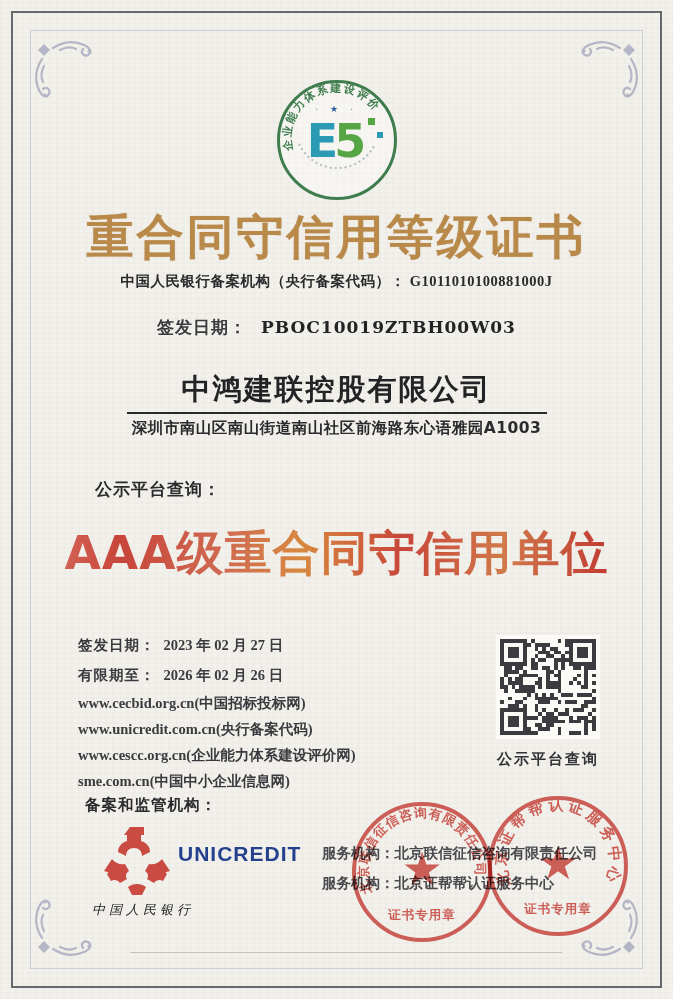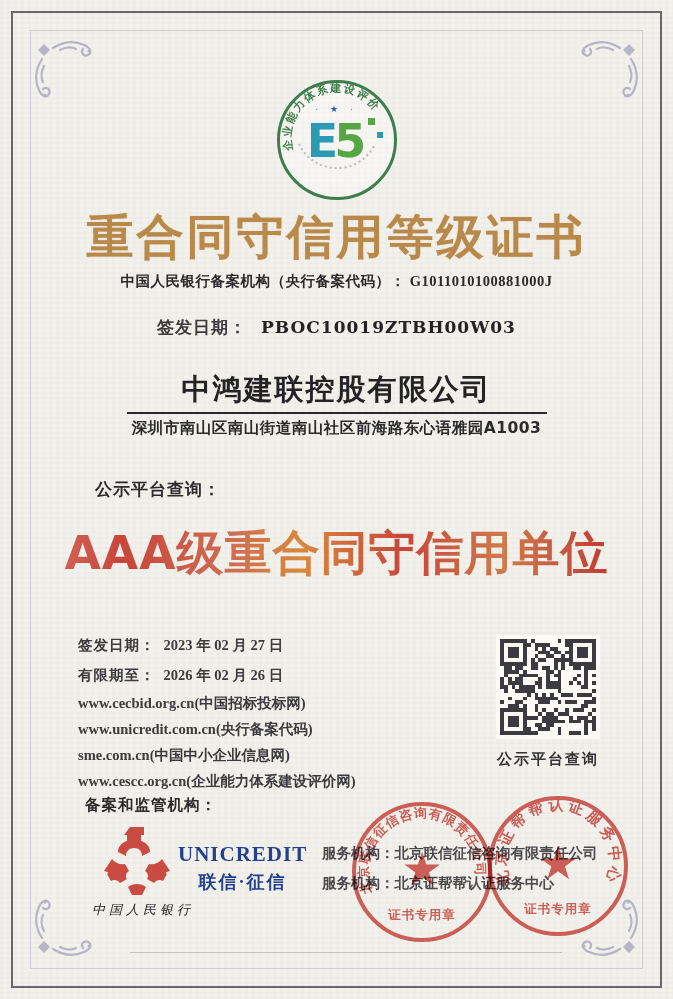--- a/index.html
+++ b/index.html
@@ -84,21 +84,21 @@
 
   .qr-wrap{position:absolute;left:492px;top:634px;width:112px;text-align:center;}
   .qr{width:96px;height:96px;margin:0 auto;display:grid;grid-template-rows:repeat(25,1fr);grid-template-columns:repeat(25,1fr);background:#fbfaf7;padding:4px;border:1px solid rgba(0,0,0,.04);}
   .qr i{background:#3c3c40;display:block;}
   .qr-caption{margin-top:10px;font-size:15px;font-weight:bold;color:#333338;letter-spacing:2px;font-family:"DejaVu Sans",sans-serif;}
 
   .regulator-label{position:absolute;left:85px;top:795px;font-size:15.5px;font-weight:bold;color:#2b2b2e;letter-spacing:1px;font-family:"DejaVu Sans",sans-serif;}
   .pbc{position:absolute;left:92px;top:825px;width:90px;text-align:center;}
   .pbc svg{width:74px;height:72px;display:block;margin:0 auto;}
   .pbc-name{margin-top:4px;font-size:13px;color:#232326;font-style:italic;letter-spacing:4px;white-space:nowrap;font-family:"DejaVu Serif",serif;}
-  .unicredit{position:absolute;left:178px;top:842px;text-align:center;color:#24418e;font-family:Liberation Serif, serif;font-weight:bold;}
+  .unicredit{position:absolute;left:178px;top:842px;text-align:center;color:#24418e;font-family:Liberation Sans, sans-serif;font-weight:bold;}
   .uc-en{font-size:21px;letter-spacing:1px;}
   .uc-cn{font-size:18px;letter-spacing:2px;margin-top:3px;}
 
   .agency-lines{position:absolute;left:322px;top:838px;font-size:14.5px;font-weight:bold;color:#4a4a4e;line-height:30px;white-space:nowrap;font-family:"DejaVu Sans",sans-serif;}
 
   .seal{position:absolute;width:140px;height:140px;opacity:.86;mix-blend-mode:multiply;}
   .seal .rim{position:absolute;inset:0;border:4px solid #c5463e;border-radius:50%;}
   .seal svg{position:absolute;inset:0;width:140px;height:140px;}
   .seal .star{position:absolute;top:50%;left:50%;transform:translate(-50%,-54%);font-size:46px;color:#c5463e;line-height:1;}
   .seal .bottomtext{position:absolute;left:0;right:0;bottom:18px;text-align:center;font-size:12.5px;font-weight:bold;color:#c5463e;letter-spacing:1px;font-family:"DejaVu Sans",sans-serif;}
@@ -195,22 +195,22 @@
     <div class="rating-label">公示平台查询：</div>
     <div class="rating">AAA级重合同守信用单位</div>
 
     <div class="info">
       <div class="row"><span class="lbl">签发日期：</span><span>2023 年 02 月 27 日</span></div>
       <div class="row"><span class="lbl">有限期至：</span><span>2026 年 02 月 26 日</span></div>
       <div class="websites">
         <span class="lines">
           <div>www.cecbid.org.cn(中国招标投标网)</div>
           <div>www.unicredit.com.cn(央行备案代码)</div>
+          <div>www.cescc.org.cn(企业能力体系建设评价网)</div>
           <div>sme.com.cn(中国中小企业信息网)</div>
-          <div>www.cescc.org.cn(企业能力体系建设评价网)</div>
         </span>
       </div>
     </div>
 
     <div class="qr-wrap">
       <div class="qr">
           <i style="grid-area:1/1"></i>
           <i style="grid-area:1/2"></i>
           <i style="grid-area:1/3"></i>
           <i style="grid-area:1/4"></i>
@@ -538,21 +538,20 @@
           <path d="M4 46 l8 -12 c3 4 8 6 13 5 l4 7 c-3 2 -4 5 -2 8 l-7 4 c-2 -3 -6 -4 -9 -2 l-4 -7 c2 -1 2 -2 -3 -3 z"></path>
           <path d="M70 46 l-8 -12 c-3 4 -8 6 -13 5 l-4 7 c3 2 4 5 2 8 l7 4 c2 -3 6 -4 9 -2 l4 -7 c-2 -1 -2 -2 3 -3 z"></path>
           <path d="M28 62 c5 -4 13 -4 18 0 l-4 8 h-10 z"></path>
         </g>
       </svg>
       <div class="pbc-name">中国人民银行</div>
     </div>
 
     <div class="unicredit">
       <div class="uc-en">UNICREDIT</div>
-      <div class="uc-cn">联信·征信</div>
     </div>
 
     <div class="agency-lines">
       <div>服务机构：北京联信征信咨询有限责任公司</div>
       <div>服务机构：北京证帮帮认证服务中心</div>
     </div>
 
     <div class="seal seal-left">
       <div class="rim"></div>
       <svg viewBox="0 0 140 140">

